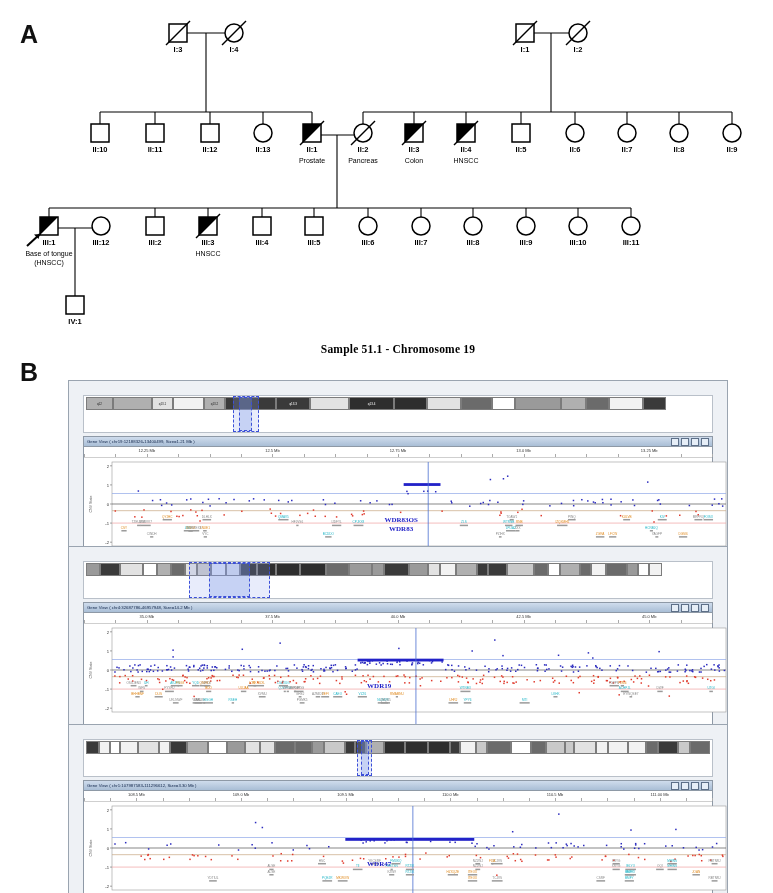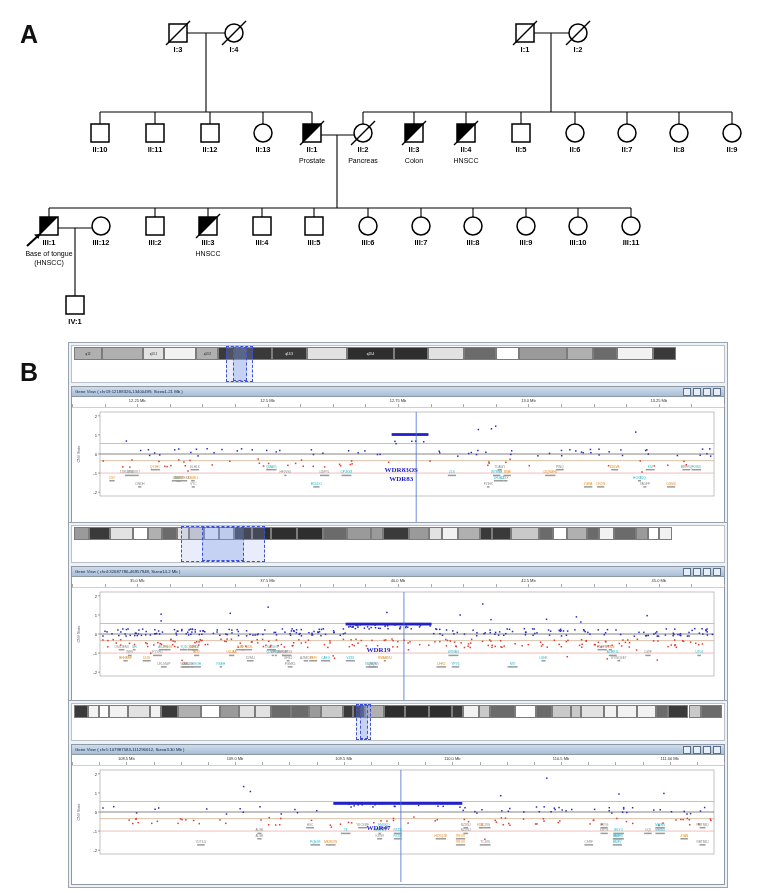--- a/index.html
+++ b/index.html
@@ -15,21 +15,21 @@
 
   
   .gpanel{position:absolute;left:68px;width:660px;}
   #gp1{top:342px;}
   #gp2{top:522px;}
   #gp3{top:700px;}
 
   .gtitle{text-align:center;font-family:"Liberation Serif",serif;font-weight:bold;font-size:11.5px;color:#000;
           letter-spacing:.2px;margin-bottom:2px;height:14px;line-height:14px;}
 
-  .gbox{border:1px solid #9aa4b0;background:#eef1f5;padding:2px;}
+  .gbox{border:1px solid #9aa4b0;background:#eef1f5;padding:14px;margin-top:24px;}
 
   
   .ideo-wrap{background:#ffffff;border:1px solid #b9c0c9;}
   .ideo{position:relative;height:13px;margin:1px 2px 0 2px;}
   .band{position:absolute;top:0;height:13px;border:1px solid #7c7c7c;box-sizing:border-box;}
   .ideo-sub{position:relative;height:22px;background:#fff;margin:0 2px;}
   .sel-box{position:absolute;border:1px dashed #3b4fd8;background:rgba(150,170,235,.22);box-sizing:border-box;}
   .bandlbl{position:absolute;top:1px;font-size:3px;color:#222;width:100%;text-align:center;
            font-family:"Liberation Sans",sans-serif;line-height:11px;}
 
@@ -249,20 +249,21 @@
           <rect x="66" y="296" width="18" height="18" fill="#fff" stroke="#000" stroke-width="1.5"></rect>
           <text x="75" y="324" text-anchor="middle" font-size="7.5" font-family="&quot;Liberation Sans&quot;,sans-serif" font-weight="bold" fill="#000">IV:1</text>
         </g>
       </g>
   </svg>
 </div>
 
 <div id="letter-b" class="panel-letter">B</div>
 
 <div class="gpanel" id="gp1">
+  <div class="gtitle">Sample 51.1  - Chromosome 19</div>
   <div class="gbox">
     <div class="ideo-wrap">
       <div class="ideo">
           <div class="band" style="left: 0%; width: 4.31579%; background: rgb(176, 176, 176);">
             <div class="bandlbl" style="color: rgb(34, 34, 34);">q12</div>
           </div>
           <div class="band" style="left: 4.31579%; width: 6.28815%; background: rgb(176, 176, 176);"></div>
           <div class="band" style="left: 10.6039%; width: 3.31597%; background: rgb(226, 226, 226);">
             <div class="bandlbl" style="color: rgb(34, 34, 34);">q13.1</div>
           </div>

